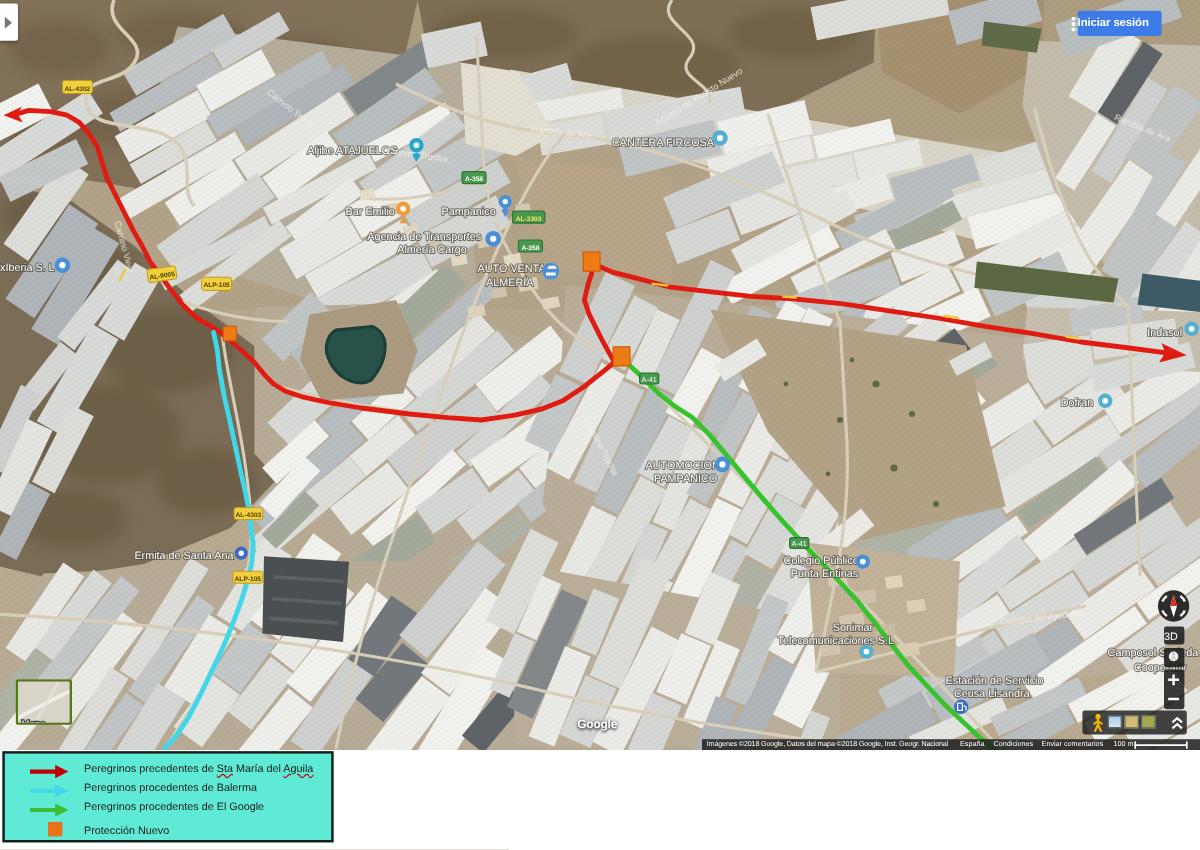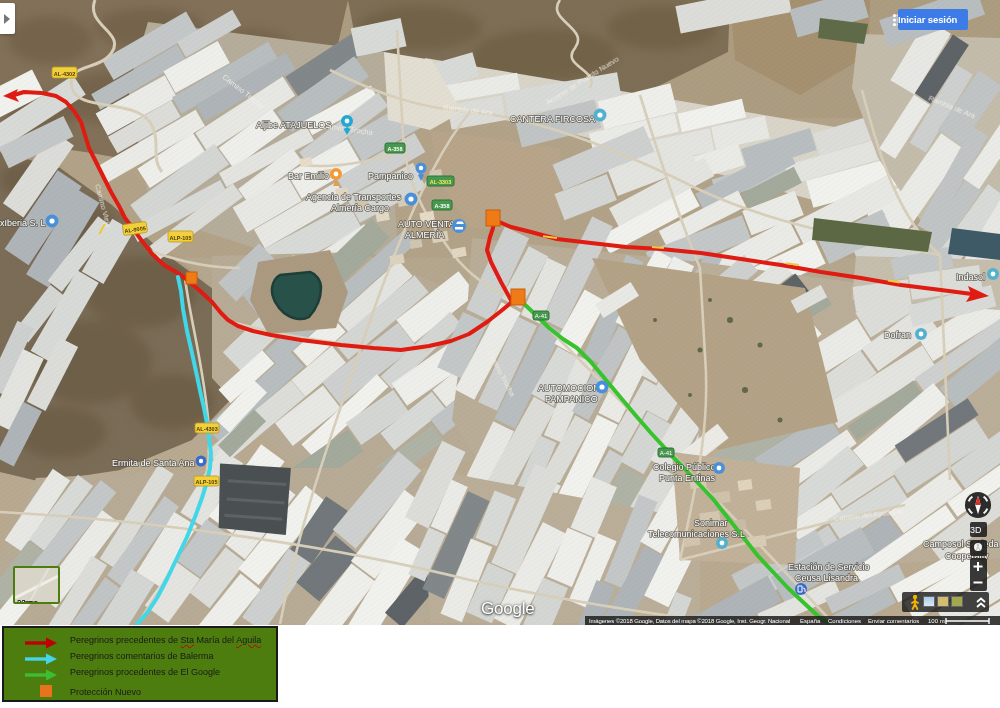--- a/index.html
+++ b/index.html
@@ -676,21 +676,21 @@
 
 <div class="abs" style="left:13px;top:566px;width:47px;height:38px;background:#f0abfc;border:2px solid #4d7c0f;border-radius:2px;overflow:hidden">
 <svg width="43" height="42">
       <rect width="43" height="42" fill="#d8d5c8"></rect>
       <path d="M0,30 L43,8" stroke="#efeee8" stroke-width="3" fill="none"></path>
       <path d="M10,42 L34,0" stroke="#e4e2d8" stroke-width="2" fill="none"></path>
       <text x="3" y="38" font-size="8" fill="#fff" font-family="Liberation Sans,sans-serif" stroke="#333" stroke-width="2" paint-order="stroke">Mapa</text>
     </svg>
 </div>
 
-<div class="abs" style="left:481px;top:599px;color:#fff;font-size:17px;font-weight:normal;letter-spacing:-0.2px;text-shadow:0 0 3px rgba(0,0,0,.7),0 1px 2px rgba(0,0,0,.6)">Google</div>
+<div class="abs" style="left:481px;top:599px;color:#fff;font-size:10px;font-weight:bold;letter-spacing:-0.2px;text-shadow:0 0 3px rgba(0,0,0,.7),0 1px 2px rgba(0,0,0,.6)">Google</div>
 
 <svg class="abs" style="left:964px;top:491px" width="28" height="28" viewBox="0 0 30 30">
 <circle cx="15" cy="15" r="14" fill="rgba(28,28,28,.92)"></circle>
 <path d="M5,11 a11,11 0 0 1 4,-5 M25,11 a11,11 0 0 0 -4,-5 M5,19 a11,11 0 0 0 4,5 M25,19 a11,11 0 0 1 -4,5" fill="none" stroke="#f0f0f0" stroke-width="2.2"></path>
 <path d="M15,5 L18,15 L15,25 L12,15 Z" fill="#fff"></path>
 <path d="M15,5 L18,15 L12,15 Z" fill="#d93025"></path>
 </svg>
 
 <div class="abs" style="left:970px;top:522px;width:17px;height:15px;background:rgba(24,24,24,.85);border-radius:2px;color:#fff;font-size:9px;font-weight:normal;text-align:left;line-height:16px">3D</div>
 
@@ -735,35 +735,35 @@
 <div class="abs" style="left:828px;top:617.5px;color:#fff;font-size:6px;white-space:nowrap">Condiciones</div>
 
 <div class="abs" style="left:868px;top:617.5px;color:#fff;font-size:6px;white-space:nowrap">Enviar comentarios</div>
 
 <div class="abs" style="left:928px;top:617.5px;color:#fff;font-size:6px;white-space:nowrap">100 m</div>
 
 <svg class="abs" style="left:945px;top:617px" width="46" height="8">
     <path d="M1,1 V7 M1,4 H44 M44,1 V7" stroke="#fff" stroke-width="1.4" fill="none"></path>
   </svg>
 
-<div class="abs" style="left:2px;top:626px;width:276px;height:76px;background:#4d7c0f;border:2px solid #1a1a1a">
+<div class="abs" style="left:2px;top:626px;width:276px;height:76px;background:#5eead4;border:2px solid #1a1a1a">
 
 <svg class="abs" style="left:20px;top:9px" width="34" height="12">
       <path d="M1,6 H24" stroke="#c00000" stroke-width="3.4"></path>
       <path d="M22,0.5 L33,6 L22,11.5 Z" fill="#c00000"></path>
     </svg>
 
 <div class="abs" style="left:66px;top:7px;font-size:9px;color:#1a1a1a">Peregrinos precedentes de <span style="text-decoration:underline wavy #c00000 1px">Sta</span> María del <span style="text-decoration:underline wavy #c00000 1px">Aguila</span></div>
 
 <svg class="abs" style="left:20px;top:25px" width="34" height="12">
       <path d="M1,6 H24" stroke="#45d5e8" stroke-width="3.4"></path>
       <path d="M22,0.5 L33,6 L22,11.5 Z" fill="#45d5e8"></path>
     </svg>
 
-<div class="abs" style="left:66px;top:23px;font-size:9px;color:#1a1a1a">Peregrinos comentarios de Balerma</div>
+<div class="abs" style="left:66px;top:23px;font-size:9px;color:#1a1a1a">Peregrinos procedentes de Balerma</div>
 
 <svg class="abs" style="left:20px;top:41px" width="34" height="12">
       <path d="M1,6 H24" stroke="#3dbd33" stroke-width="3.4"></path>
       <path d="M22,0.5 L33,6 L22,11.5 Z" fill="#3dbd33"></path>
     </svg>
 
 <div class="abs" style="left:66px;top:39px;font-size:9px;color:#1a1a1a">Peregrinos procedentes de El Google</div>
 
 <div class="abs" style="left:36px;top:57px;width:12px;height:12px;background:#e8731a"></div>
 

